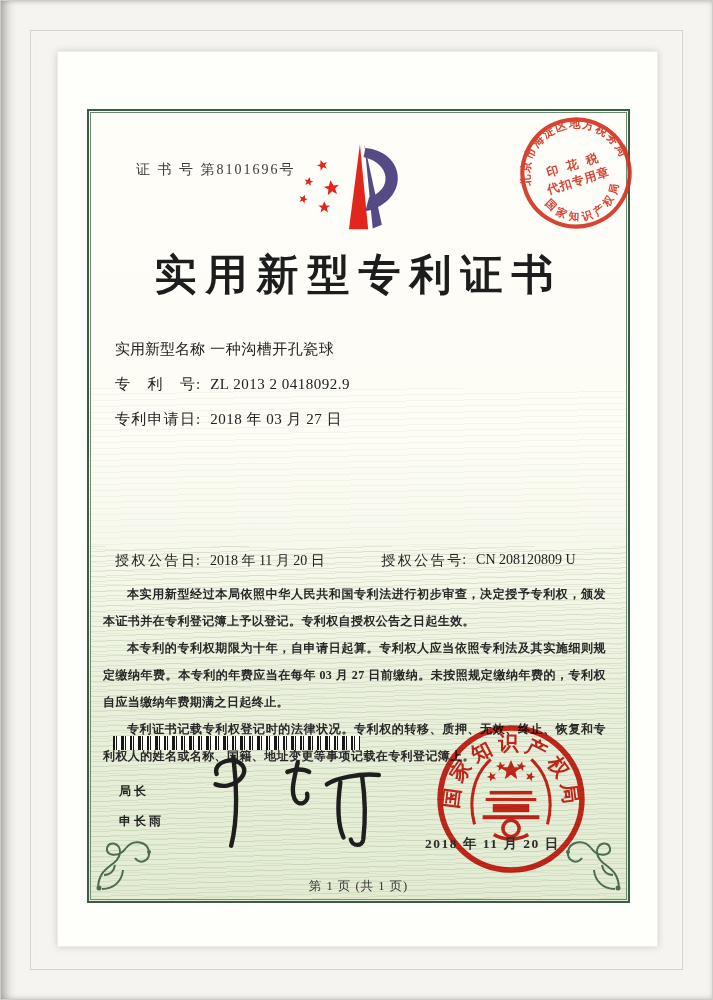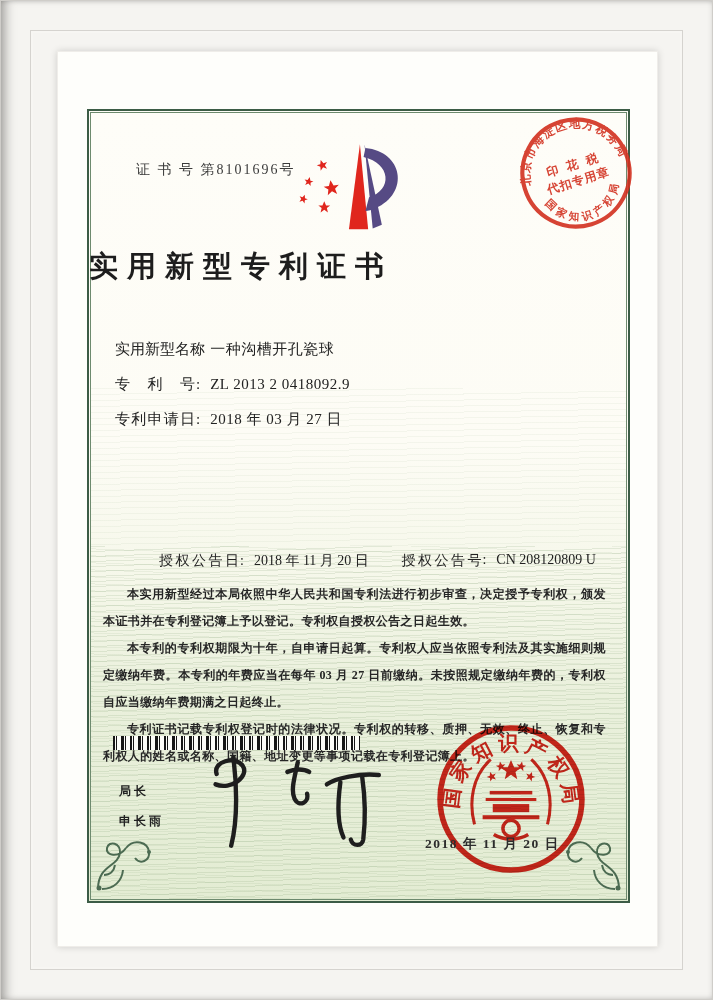--- a/index.html
+++ b/index.html
@@ -31,30 +31,30 @@
       repeating-linear-gradient(182deg, rgba(118,152,105,.10) 0 1px, rgba(255,255,255,0) 1px 7px);}
   .pattern-top{position:absolute;left:2px;right:2px;top:35%;height:20%;
     background:repeating-linear-gradient(179deg, rgba(118,152,105,.07) 0 1px, rgba(255,255,255,0) 1px 6px);}
 
   .cert-no{position:absolute;top:50px;left:26px;font-size:14px;letter-spacing:2px;color:#3b3b3b;margin-left:21px;}
 
   .logo{position:absolute;top:28px;left:50%;transform:translateX(-50%);}
 
   .stamp{position:absolute;top:2px;right:-8px;transform:rotate(-17deg);opacity:.9;}
 
-  .title{position:absolute;top:136px;left:0;width:100%;text-align:left;
-    font-size:29px;font-weight:600;letter-spacing:9px;color:#1d1d1d;}
+  .title{position:absolute;top:136px;left:0;width:100%;text-align:center;
+    font-size:42px;font-weight:600;letter-spacing:9px;color:#1d1d1d;}
 
   .fields{position:absolute;top:228px;left:26px;right:20px;font-size:15px;color:#222;}
   .frow{margin-bottom:15px;line-height:20px;white-space:nowrap;}
   .flabel{display:inline-block;width:80px;text-align:justify;text-align-last:justify;vertical-align:top;}
   .colon{display:inline-block;margin:0 10px 0 1px;}
   .fvalue{letter-spacing:.5px;}
 
-  .grant-row{position:absolute;top:441px;left:26px;right:20px;display:flex;font-size:14px;color:#222;white-space:nowrap;margin-left:44px;}
+  .grant-row{position:absolute;top:441px;left:26px;right:20px;display:flex;font-size:14px;color:#222;white-space:nowrap;}
   .grant-left{flex:0 0 54%;}
 
   .paragraphs{position:absolute;top:470px;left:14px;right:22px;font-size:12px;color:#262626;
     text-align:justify;line-height:27px;font-weight:bold;}
   .paragraphs p{margin:0;text-indent:2em;letter-spacing:.4px;}
 
   .barcode{position:absolute;top:625px;left:24px;width:247px;height:14px;
     background:repeating-linear-gradient(90deg,#161616 0 2px,#fcfcf8 2px 3px,#161616 3px 4px,#fcfcf8 4px 8px,#161616 8px 11px,#fcfcf8 11px 12px,#161616 12px 13px,#fcfcf8 13px 17px);}
 
   .signer{position:absolute;top:672px;left:30px;font-size:12px;color:#222;letter-spacing:3px;
@@ -201,15 +201,16 @@
         <g fill="none" stroke="#4c6b52" stroke-width="2">
           <path d="M6,54 C6,30 26,32 28,18 C29,8 17,5 15,13 C13,21 27,23 34,13"></path>
           <path d="M10,54 C22,54 30,46 31,35"></path>
           <path d="M34,13 C42,3 56,7 57,17 C58,26 48,30 43,23"></path>
           <path d="M12,40 C18,40 22,36 23,30"></path>
         </g>
         <circle cx="7" cy="53" r="2.5" fill="#4c6b52"></circle>
         <circle cx="57" cy="17" r="2" fill="#4c6b52"></circle>
       </svg>
 
+      <div class="footer">第 1 页 (共 1 页)</div>
     </div>
   </div>
 </div>
 
 </body></html>

